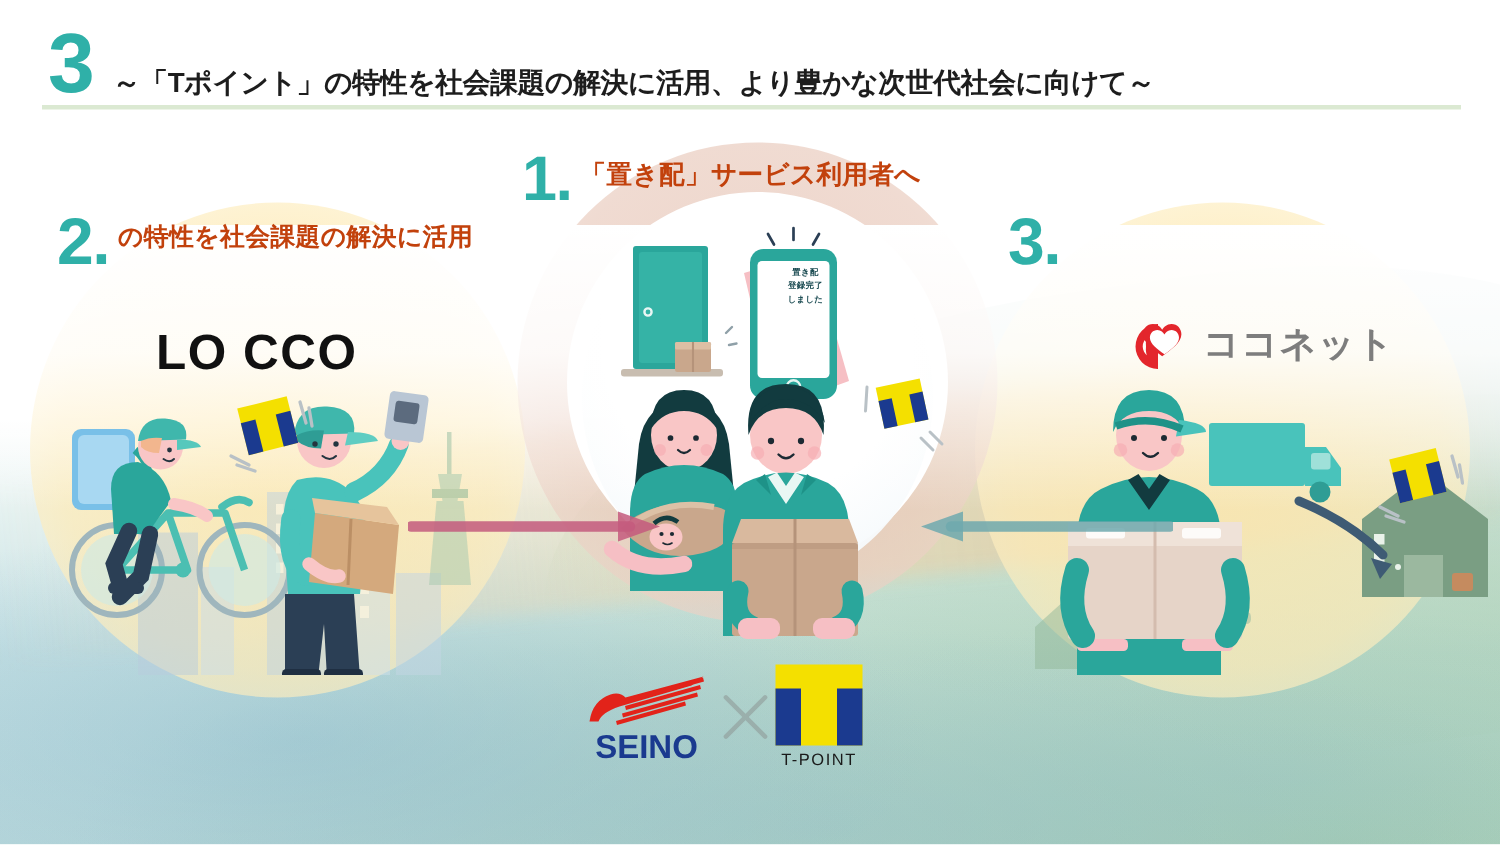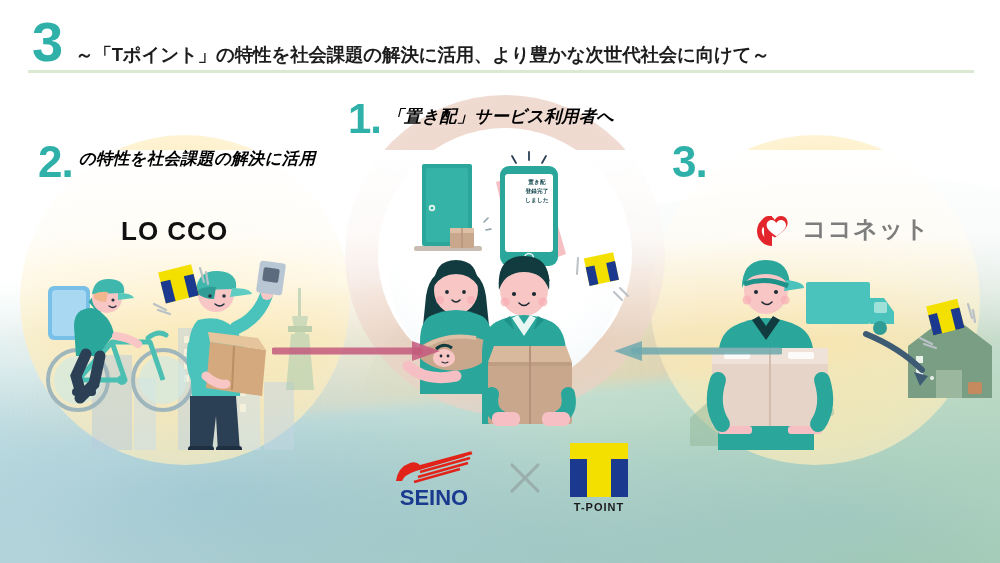--- a/index.html
+++ b/index.html
@@ -81,54 +81,54 @@
   }
 
   
   .sect { position: absolute; display: flex; align-items: flex-start; }
   .num {
     font-size: 44px; font-weight: bold; color: #2fb0a8; line-height: 0.92;
     letter-spacing: -1px;
   }
   .sect-lines { margin-left: 6px; padding-top: 5px; }
   .sect-line {
-    font-size: 16.5px; font-weight: bold; color: #000000; line-height: 1.42;
-    white-space: nowrap; letter-spacing: 0.3px; font-style: italic;
+    font-size: 16.5px; font-weight: bold; color: #c2410c; line-height: 1.42;
+    white-space: nowrap; letter-spacing: 0.3px;
   }
   .sect1 { left: 348px; top: 100px; }
   .sect1 .num { font-size: 42px; }
   .sect1 .sect-line { font-size: 17px; }
   .sect2 { left: 38px; top: 142px; }
   .sect3 { left: 672px; top: 142px; }
 
   
   .locco {
-    position: absolute; left: 121px; top: 216px;
-    font-size: 26px; font-weight: bold; color: #111; letter-spacing: 1px;
+    position: absolute; left: 104px; top: 216px;
+    font-size: 33px; font-weight: bold; color: #111; letter-spacing: 1px;
   }
   .cocconet { position: absolute; left: 748px; top: 208px; display: flex; align-items: center; }
   .cocco-mark { position: relative; width: 46px; height: 42px; }
   .cocco-text { margin-left: 8px; font-size: 24px; font-weight: bold; color: #7d7d7d; letter-spacing: 1px; font-family: Liberation Serif, serif; }
 
   
-  .botlogos { position: absolute; left: 388px; top: 442px; width: 240px; height: 72px; display: flex; align-items: center; justify-content: space-between; }
+  .botlogos { position: absolute; left: 360px; top: 442px; width: 240px; height: 72px; display: flex; align-items: center; justify-content: center; }
   .seino { display: flex; flex-direction: column; align-items: center; }
   .seino-text { font-size: 22px; font-weight: bold; color: #1a3a8f; letter-spacing: 0px; line-height: 1; margin-top: -2px; }
   .xmark { width: 40px; height: 40px; position: relative; opacity: 0.55; }
   .xmark:before, .xmark:after {
     content:""; position:absolute; left: 50%; top: 0; width: 3px; height: 40px;
     background: #8d9694; border-radius: 2px;
   }
   .xmark:before { transform: translateX(-50%) rotate(45deg); }
   .xmark:after  { transform: translateX(-50%) rotate(-45deg); }
   .tpoint { display: flex; flex-direction: column; align-items: center; }
   .tp-sq { width: 58px; height: 54px; background: #f4e000; position: relative; }
   .tp-sq .bar-l { position:absolute; left: 0; top: 16px; width: 17px; height: 38px; background: #1b3a8f; }
   .tp-sq .bar-r { position:absolute; right: 0; top: 16px; width: 17px; height: 38px; background: #1b3a8f; }
-  .tp-label { margin-top: 4px; font-size: 11px; font-weight: bold; color: #1a1a1a; letter-spacing: 1px; }
+  .tp-label { margin-top: 4px; font-size: 11px; font-weight: normal; color: #1a1a1a; letter-spacing: 1px; }
 
   
   .ill { position: absolute; }
   .tflag { position: absolute; }
 
   .arrow-l { position: absolute; left: 272px; top: 340px; width: 170px; height: 22px; }
   .arrow-r { position: absolute; left: 612px; top: 340px; width: 170px; height: 22px; }
 
   .phone-text {
     position: absolute; left: 519px; top: 178px; width: 36px;

